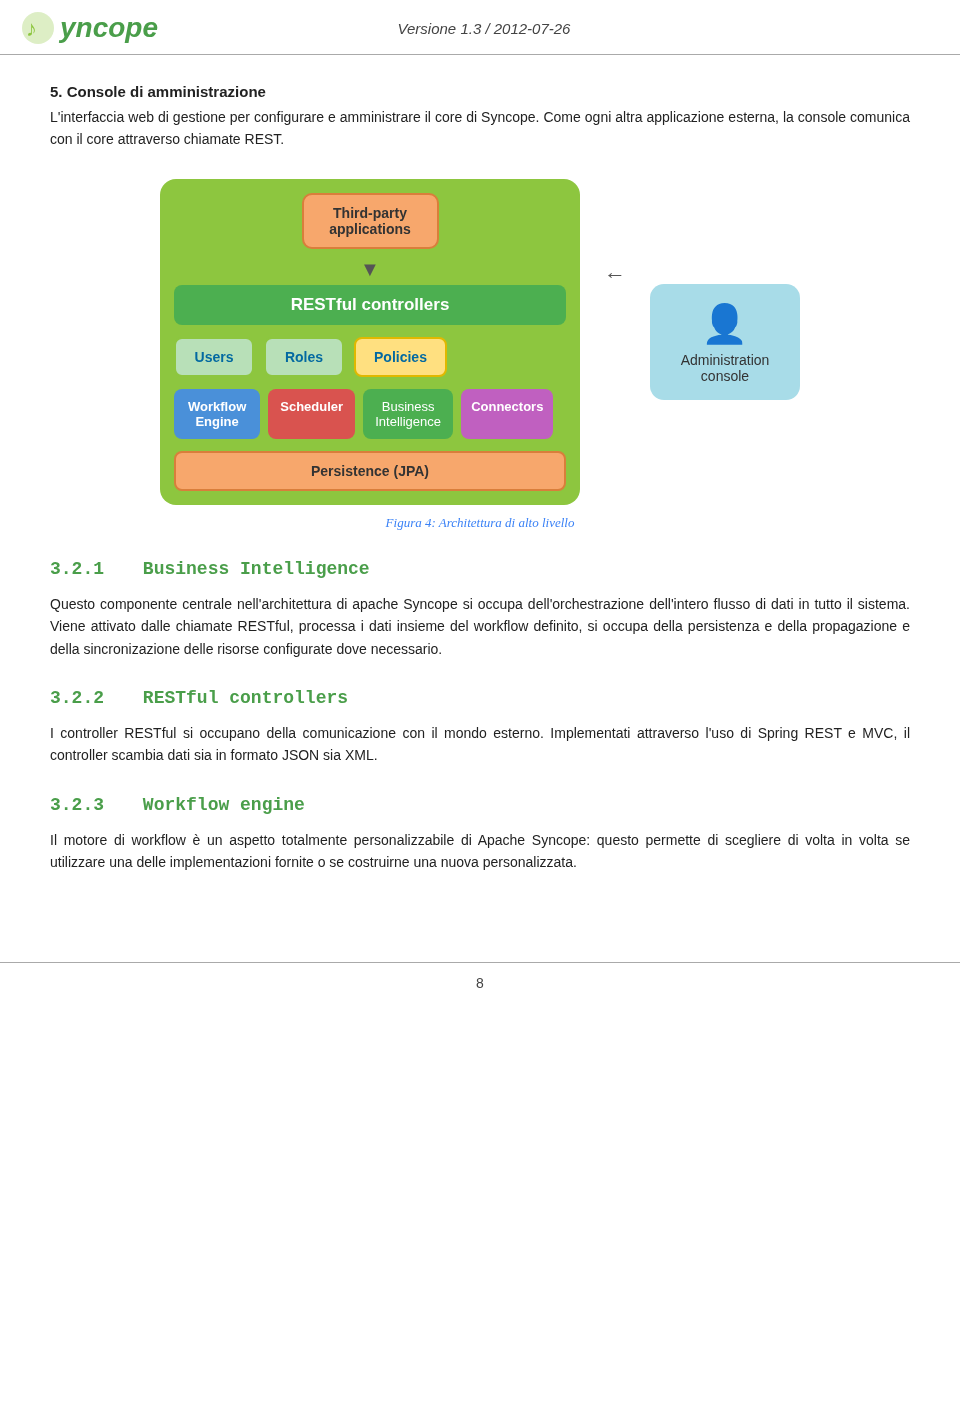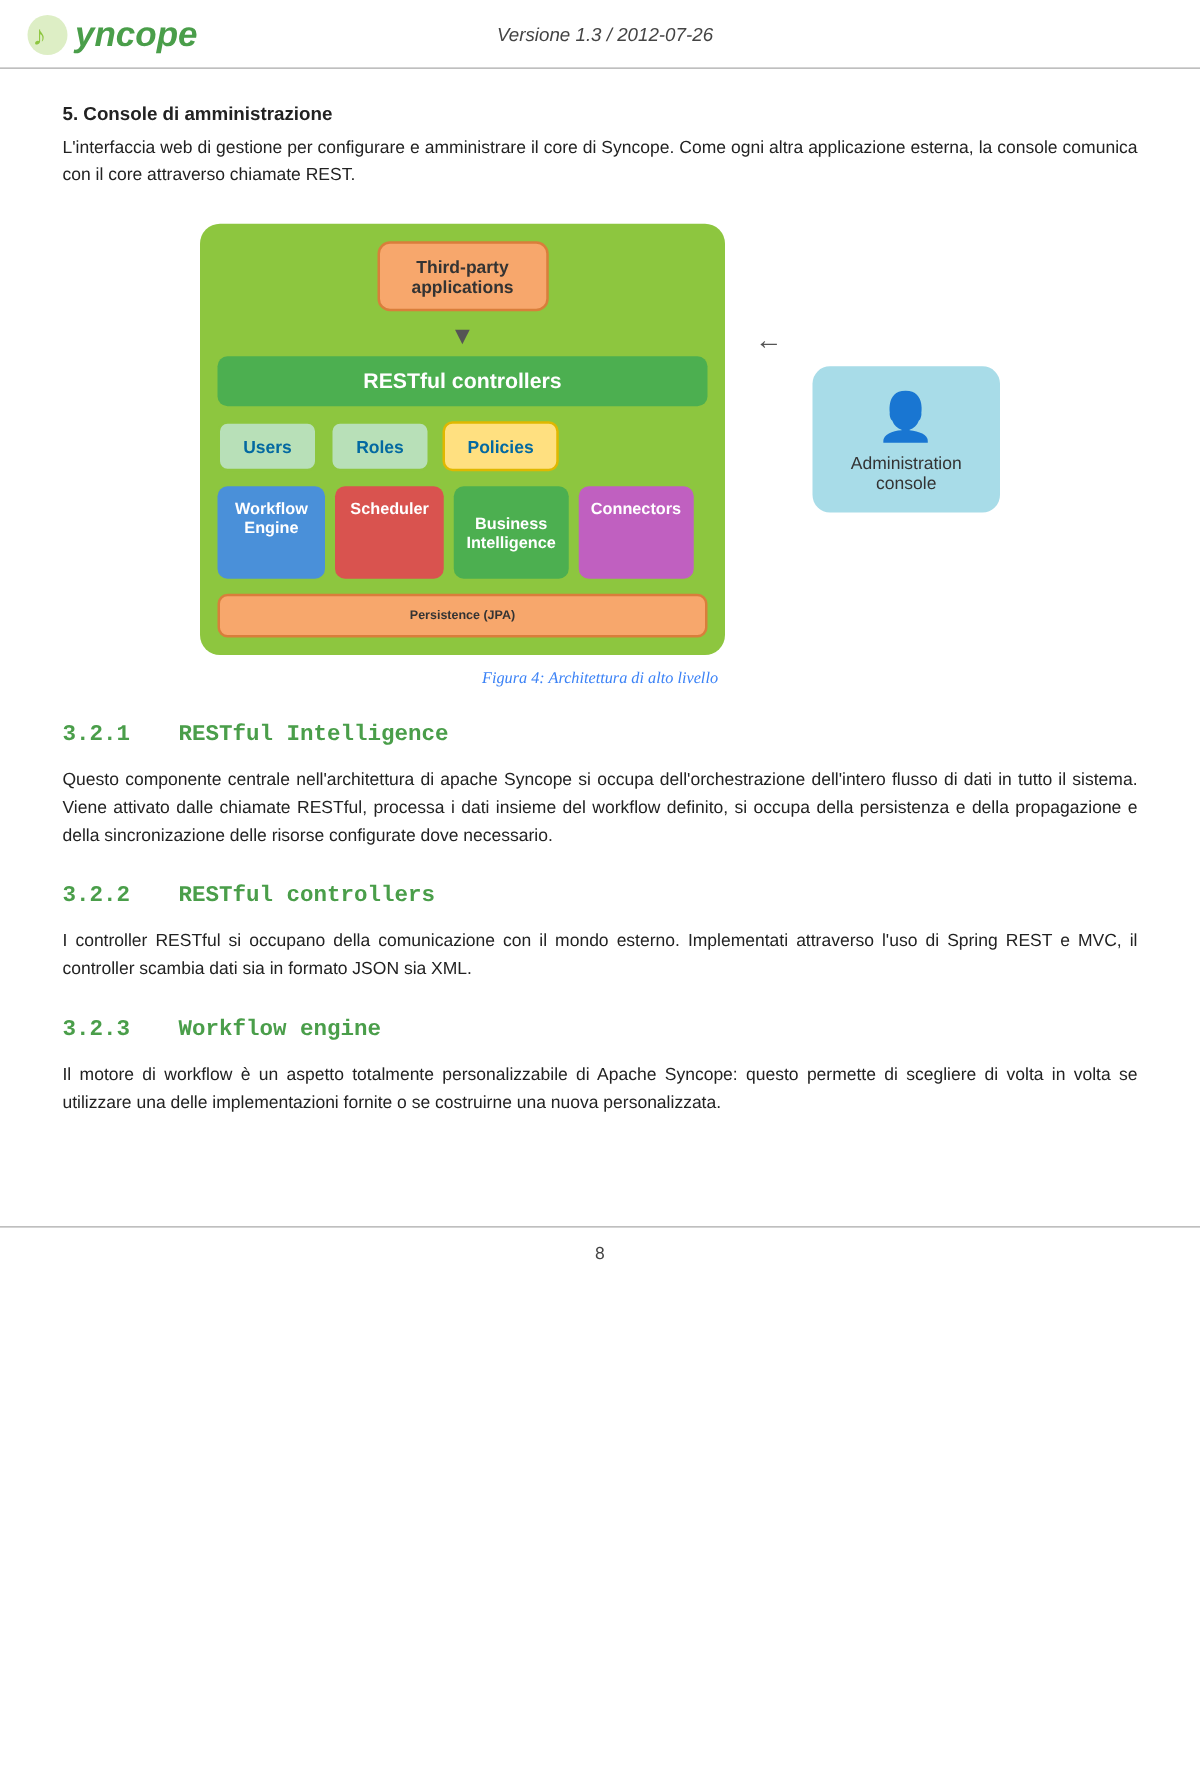--- a/index.html
+++ b/index.html
@@ -160,23 +160,23 @@
       padding: 10px 12px;
       font-size: 13px;
       font-weight: bold;
       color: #fff;
       text-align: center;
       min-width: 80px;
     }
     .bi-box {
       background: #4caf50;
       border-radius: 8px;
-      padding: 22px 10px;
-      font-size: 13px;
-      font-weight: bold;
+      padding: 10px 10px;
+      font-size: 13px;
+      font-weight: normal;
       color: #fff;
       text-align: center;
       min-width: 90px;
     }
     .connectors-box {
       background: #c060c0;
       border-radius: 8px;
       padding: 10px 10px;
       font-size: 13px;
       font-weight: bold;
@@ -185,21 +185,21 @@
       min-width: 80px;
     }
 
     
     .persistence-bar {
       background: #f7a76c;
       border: 2px solid #d97e3b;
       border-radius: 8px;
       padding: 10px 0;
       text-align: center;
-      font-size: 10px;
+      font-size: 14px;
       font-weight: bold;
       color: #333;
     }
 
     
     .admin-console {
       background: #a8dce8;
       border-radius: 14px;
       padding: 18px 16px 16px 16px;
       text-align: center;
@@ -346,21 +346,21 @@
       </div>
 
     </div>
   </div>
 
   <div class="figure-caption">Figura 4: Architettura di alto livello</div>
 
   <div class="subsec-block">
     <div class="subsec-heading">
       <span class="subsec-number">3.2.1</span>
-      <span>RESTful Intelligence</span>
+      <span>Business Intelligence</span>
     </div>
     <div class="section-text">Questo componente centrale nell'architettura di apache Syncope si occupa dell'orchestrazione dell'intero flusso di dati in tutto il sistema. Viene attivato dalle chiamate RESTful, processa i dati insieme del workflow definito, si occupa della persistenza e della propagazione e della sincronizazione delle risorse configurate dove necessario.</div>
   </div>
 
   <div class="subsec-block">
     <div class="subsec-heading">
       <span class="subsec-number">3.2.2</span>
       <span>RESTful controllers</span>
     </div>
     <div class="section-text">I controller RESTful si occupano della comunicazione con il mondo esterno. Implementati attraverso l'uso di Spring REST e MVC, il controller scambia dati sia in formato JSON sia XML.</div>

